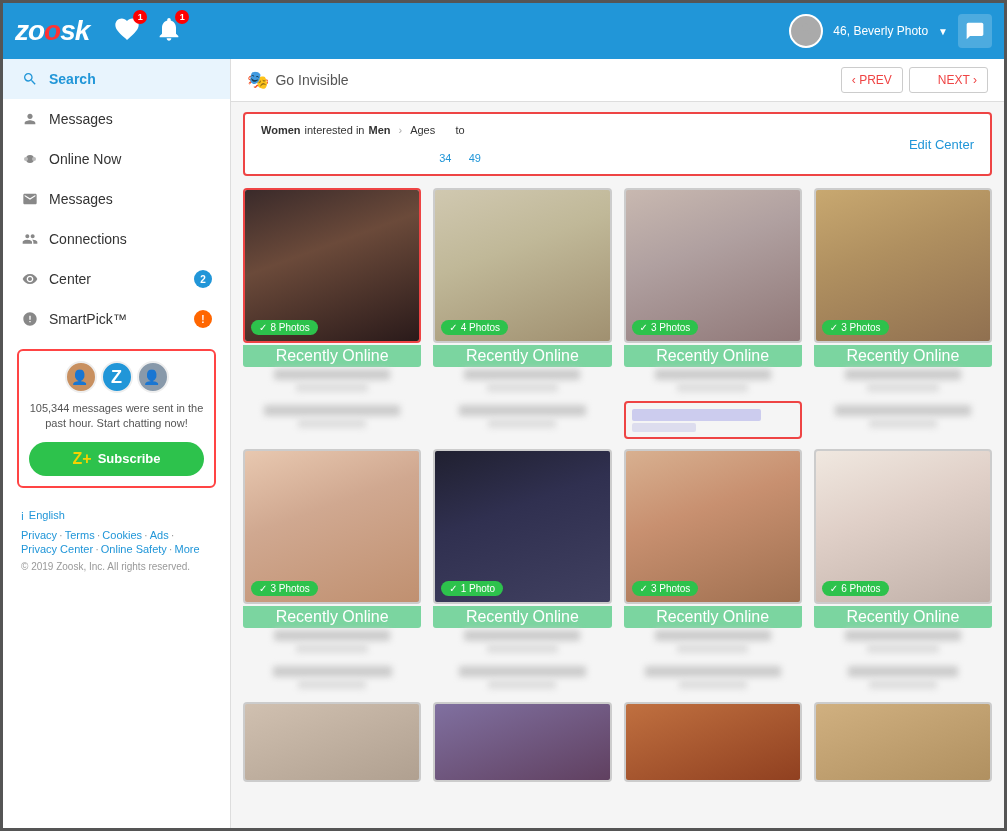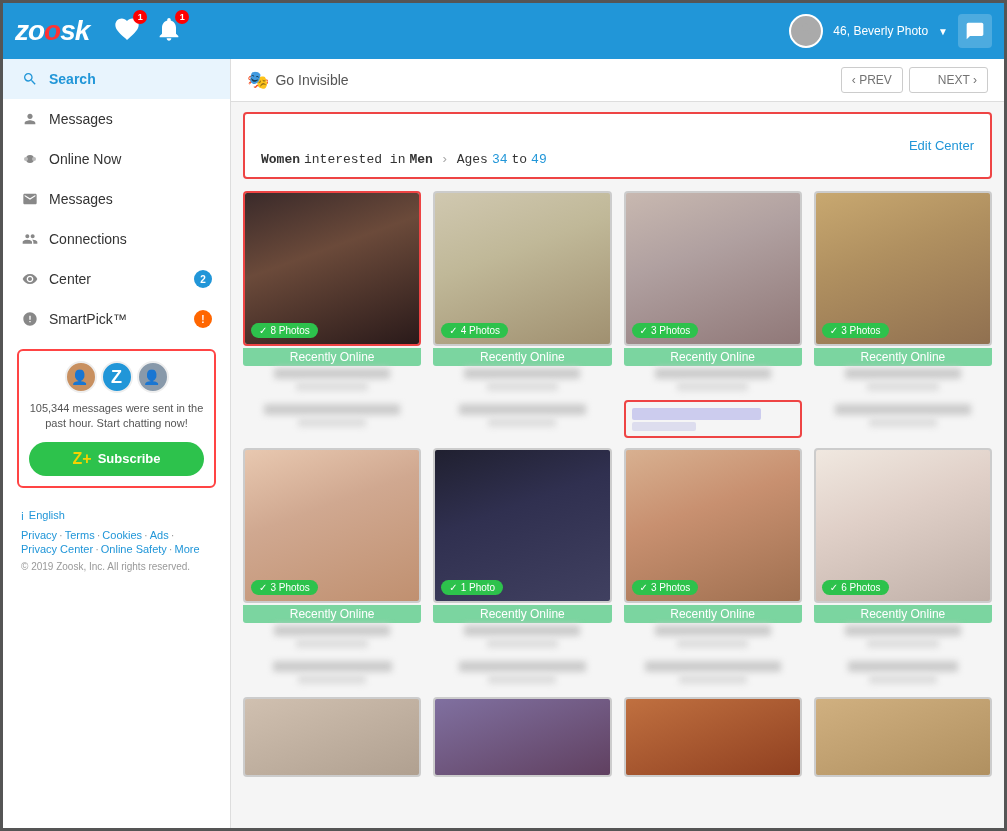--- a/index.html
+++ b/index.html
@@ -47,39 +47,39 @@
     .footer-sep { color: #999; }
     .copyright { color: #999; font-size: 10px; margin-top: 4px; }
 
     
     .content { flex: 1; background: #f5f5f5; overflow-y: auto; display: flex; flex-direction: column; }
     
     
     .content-topbar { background: white; padding: 8px 16px; display: flex; align-items: center; justify-content: space-between; border-bottom: 1px solid #ddd; flex-shrink: 0; }
     .invisible-btn { display: flex; align-items: center; gap: 6px; color: #555; font-size: 14px; cursor: pointer; }
     .nav-arrows { display: flex; align-items: center; gap: 6px; }
-    .arrow-btn { background: white; border: 1px solid #ccc; padding: 5px 10px; cursor: pointer; font-size: 12px; color: #737373; border-radius: 3px; }
+    .arrow-btn { background: white; border: 1px solid #ccc; padding: 5px 10px; cursor: pointer; font-size: 12px; color: #ef4444; border-radius: 3px; }
     .arrow-btn.next { background: white; padding-left: 28px; }
     
     
     .filter-bar { background: white; border: 2px solid #e44; padding: 10px 16px; margin: 10px 12px 0; border-radius: 4px; display: flex; align-items: center; justify-content: space-between; }
-    .filter-text { font-size: 13px; color: #333; display: flex; align-items: flex-end; gap: 4px; font-family: Liberation Mono, monospace; }
+    .filter-text { font-size: 11px; color: #333; display: flex; align-items: flex-start; gap: 4px; }
     .filter-text .bold { font-weight: bold; }
     .filter-text .link { color: #2196d8; margin-top: 28px; }
     .filter-arrow { color: #aaa; margin: 0 4px; }
     .edit-search { color: #2196d8; font-size: 13px; cursor: pointer; text-decoration: none; }
     
     
     .grid-area { padding: 12px; }
     .profile-row { display: flex; gap: 12px; margin-bottom: 6px; }
     .profile-card { flex: 1; display: flex; flex-direction: column; }
     .profile-img-wrap { position: relative; border: 2px solid #e44; border-radius: 4px; overflow: hidden; height: 155px; background: #ccc; cursor: pointer; }
     .profile-img-wrap.no-border { border-color: transparent; }
     .photo-badge { position: absolute; bottom: 6px; left: 6px; background: #2dc24c; color: white; border-radius: 12px; padding: 2px 8px; font-size: 10px; display: flex; align-items: center; gap: 3px; }
-    .recently-online { background: #7bd5a0; color: white; text-align: center; font-size: 12px; padding: 2px 0; border-radius: 0 0 3px 3px; cursor: pointer; margin-top: 2px; }
+    .recently-online { background: #7bd5a0; color: white; text-align: center; font-size: 16px; padding: 2px 0; border-radius: 0 0 3px 3px; cursor: pointer; margin-top: 2px; }
     .person-img-1 { background: linear-gradient(160deg, #3a2a2a 0%, #6b4a3a 40%, #2a1a1a 100%); }
     .person-img-2 { background: linear-gradient(160deg, #d0c8b0 0%, #c0b898 40%, #a09070 100%); }
     .person-img-3 { background: linear-gradient(160deg, #c8b8b0 0%, #b0a0a0 40%, #907878 100%); }
     .person-img-4 { background: linear-gradient(160deg, #c8a870 0%, #b09060 40%, #907050 100%); }
     .person-img-5 { background: linear-gradient(160deg, #e8c8b0 0%, #d0a890 40%, #c09070 100%); }
     .person-img-6 { background: linear-gradient(160deg, #202030 0%, #303050 40%, #404060 100%); }
     .person-img-7 { background: linear-gradient(160deg, #d8b090 0%, #c89070 40%, #a07050 100%); }
     .person-img-8 { background: linear-gradient(160deg, #f0e8e0 0%, #e0d0c8 40%, #c0b0a8 100%); }
 
     

